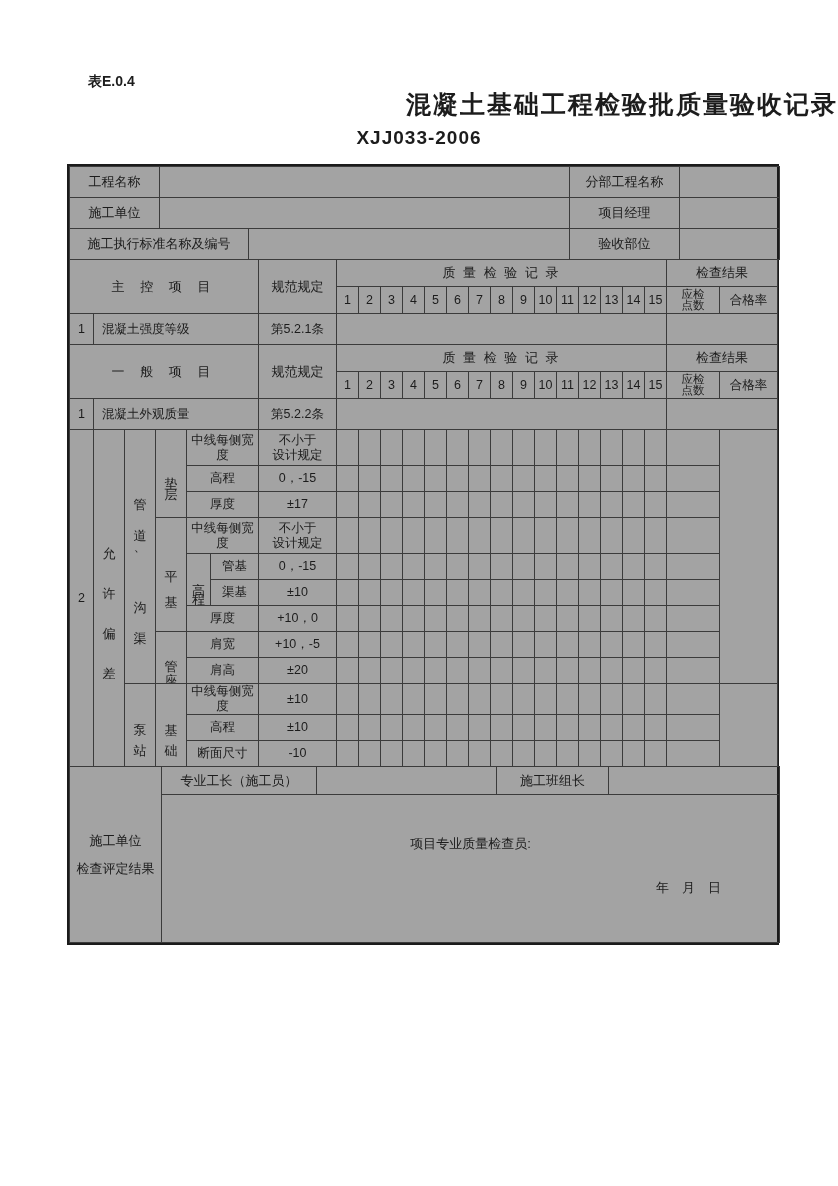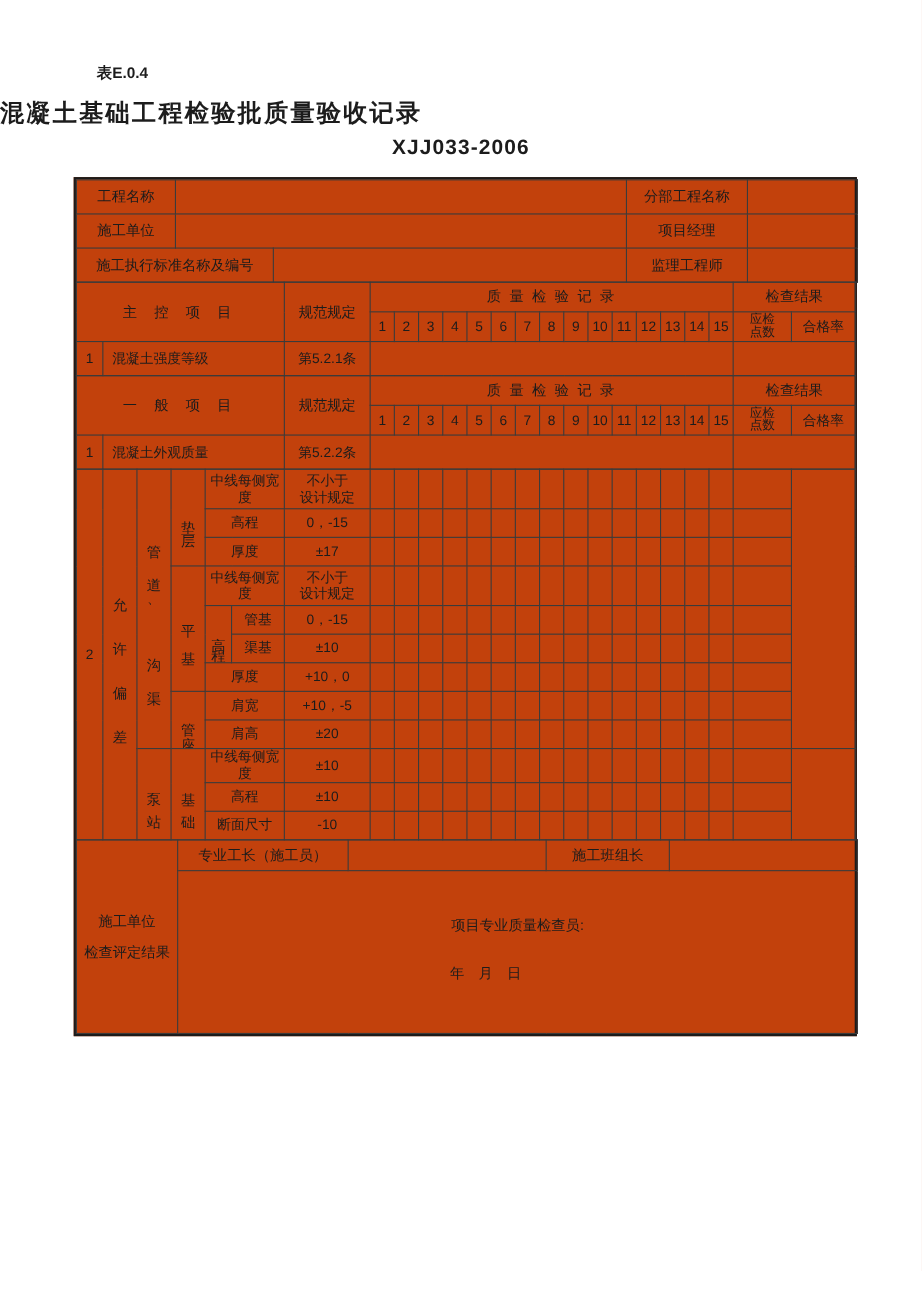--- a/index.html
+++ b/index.html
@@ -2,25 +2,25 @@
 <html><head>
 <meta charset="utf-8">
 <style>
   * { box-sizing: border-box; }
   html,body { margin:0; padding:0; }
   body {
     width:838px; height:1186px; background:#fdfdfd; color:#1c1c1c;
     font-family:"Liberation Sans","DejaVu Sans",sans-serif;
   }
   .sheet { position:relative; width:838px; height:1186px; background:#fff; overflow:hidden; }
-  .form-no { position:absolute; left:88px; top:58px; font-size:14px; font-weight:600; }
-  .title { padding-top:88px; text-align:left; font-size:22px; font-weight:bold; letter-spacing:2px; }
+  .form-no { position:absolute; left:88px; top:73px; font-size:14px; font-weight:600; }
+  .title { padding-top:88px; text-align:right; font-size:25px; font-weight:bold; letter-spacing:2px; }
   .subtitle { text-align:center; font-size:19px; font-weight:bold; letter-spacing:1px; margin-top:6px; }
 
-  .tablewrap { width:712px; margin:15px 0 0 67px; border:2px solid #1b1b1b; background:#c2410c; }
+  .tablewrap { width:712px; margin:15px 0 0 67px; border:2px solid #1b1b1b; background:#a3a3a3; }
   table { border-collapse:collapse; table-layout:fixed; width:708px; margin-top:-1px; }
   table:first-child { margin-top:0; }
   td {
     border:1px solid #3b3b3b; padding:0 2px; text-align:center; vertical-align:middle;
     font-size:12.5px; line-height:1.2; overflow:hidden;
   }
   .lbl { font-size:13px; }
   .left { text-align:left; padding-left:8px; }
   .prelines { white-space:pre-line; }
   .squeeze { font-size:11.5px; line-height:0.95; }
@@ -33,21 +33,21 @@
         line-height:1; font-size:13px; }
   .ls40 { letter-spacing:40px; margin-bottom:-40px; }
   .ls30 { letter-spacing:30px; margin-bottom:-30px; }
   .ls24 { letter-spacing:24px; margin-bottom:-24px; }
   .ls20 { letter-spacing:20px; margin-bottom:-20px; }
   .ls12 { letter-spacing:12px; margin-bottom:-12px; }
 
   .sig { height:100%; display:flex; flex-direction:column; justify-content:flex-end;
          padding:6px 0 12px 0; }
   .sig-center { text-align:center; font-size:13px; line-height:1.25; white-space:pre-line; }
-  .sig-date { text-align:center; padding-right:58px; margin-top:28px; font-size:13px; }
+  .sig-date { text-align:right; padding-right:58px; margin-top:28px; font-size:13px; }
   td.sigcell { padding:0; height:100%; }
   .labelcell { line-height:2.1; }
 
   .notes { margin:8px 0 0 88px; width:640px; font-size:13px; line-height:20px; }
   .notes .ind { margin-left:27px; }
 </style>
 </head>
 <body>
 
 <div class="sheet">
@@ -74,21 +74,21 @@
       </tr>
       <tr class="h31">
         <td class="lbl">施工单位</td>
         <td colspan="2"></td>
         <td class="lbl">项目经理</td>
         <td></td>
       </tr>
       <tr class="h31">
         <td class="lbl" colspan="2">施工执行标准名称及编号</td>
         <td></td>
-        <td class="lbl">监理工程师</td>
+        <td class="lbl">验收部位</td>
         <td></td>
       </tr>
     </tbody>
       </table>
 
     <table>
       <colgroup>
           <col style="width:24px">
           <col style="width:165px">
           <col style="width:78px">

